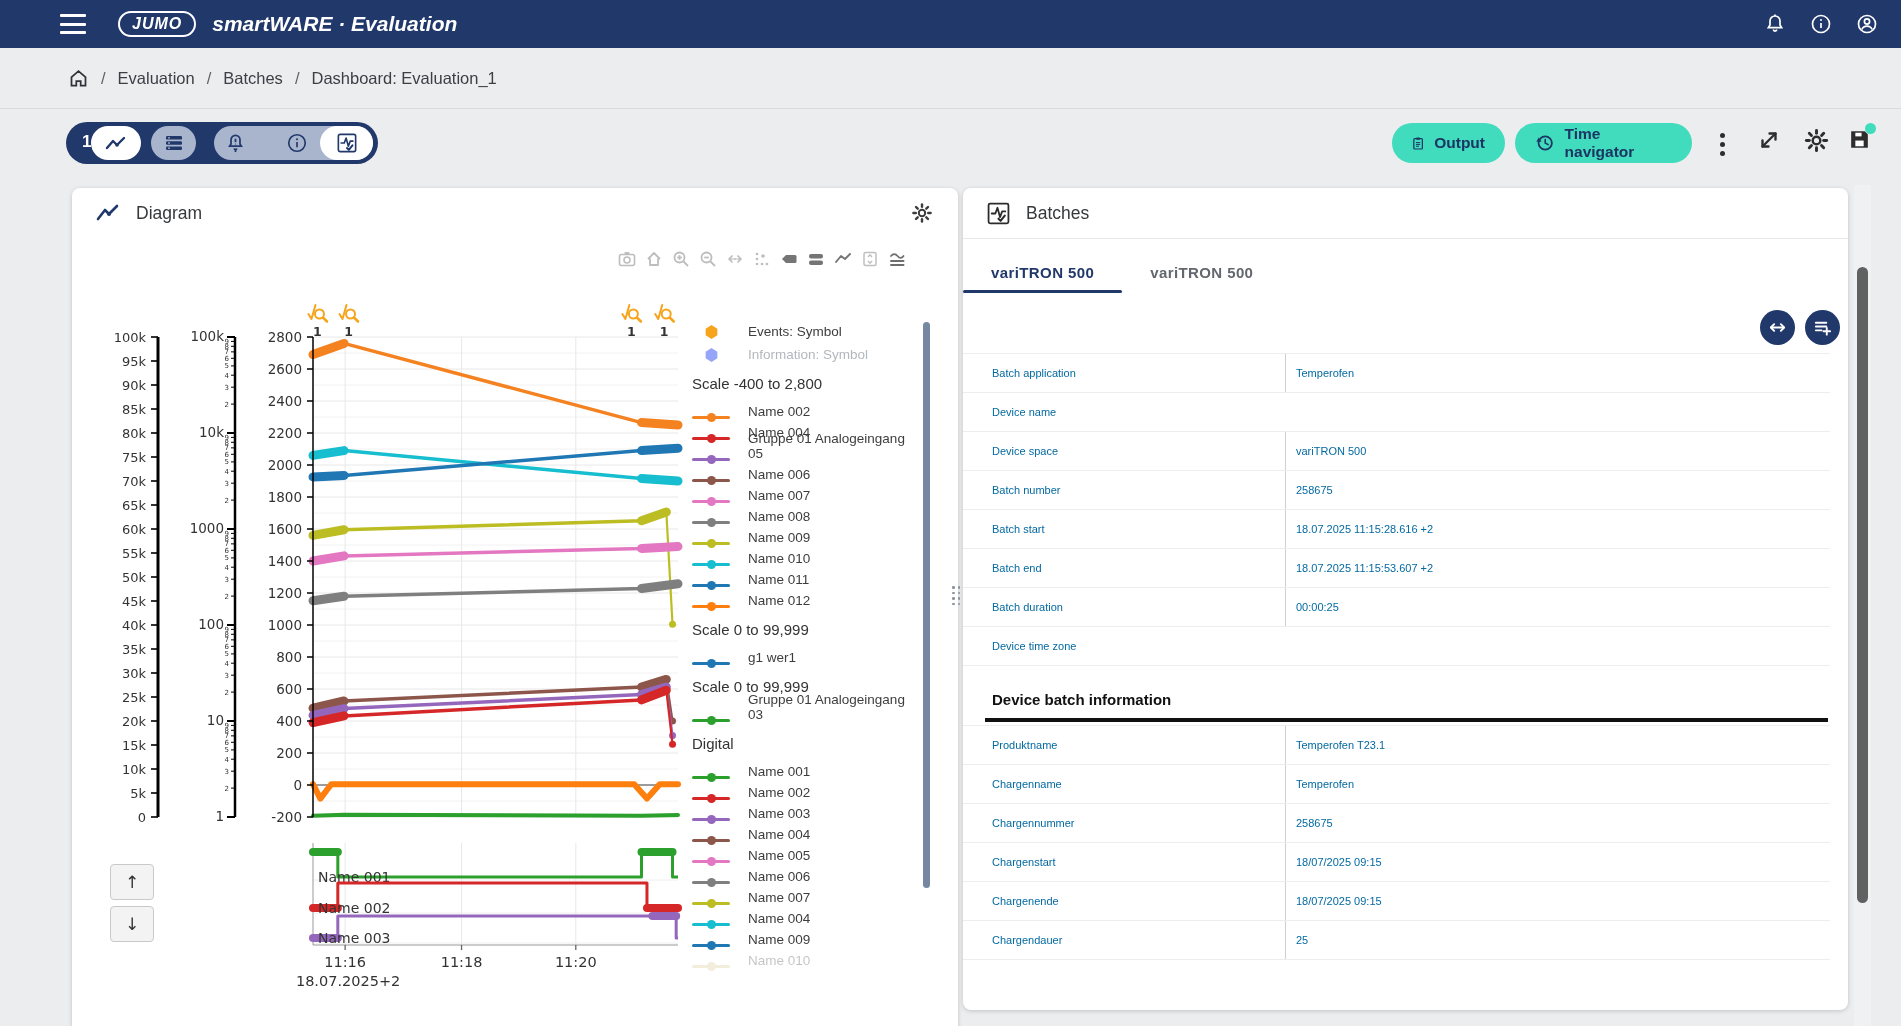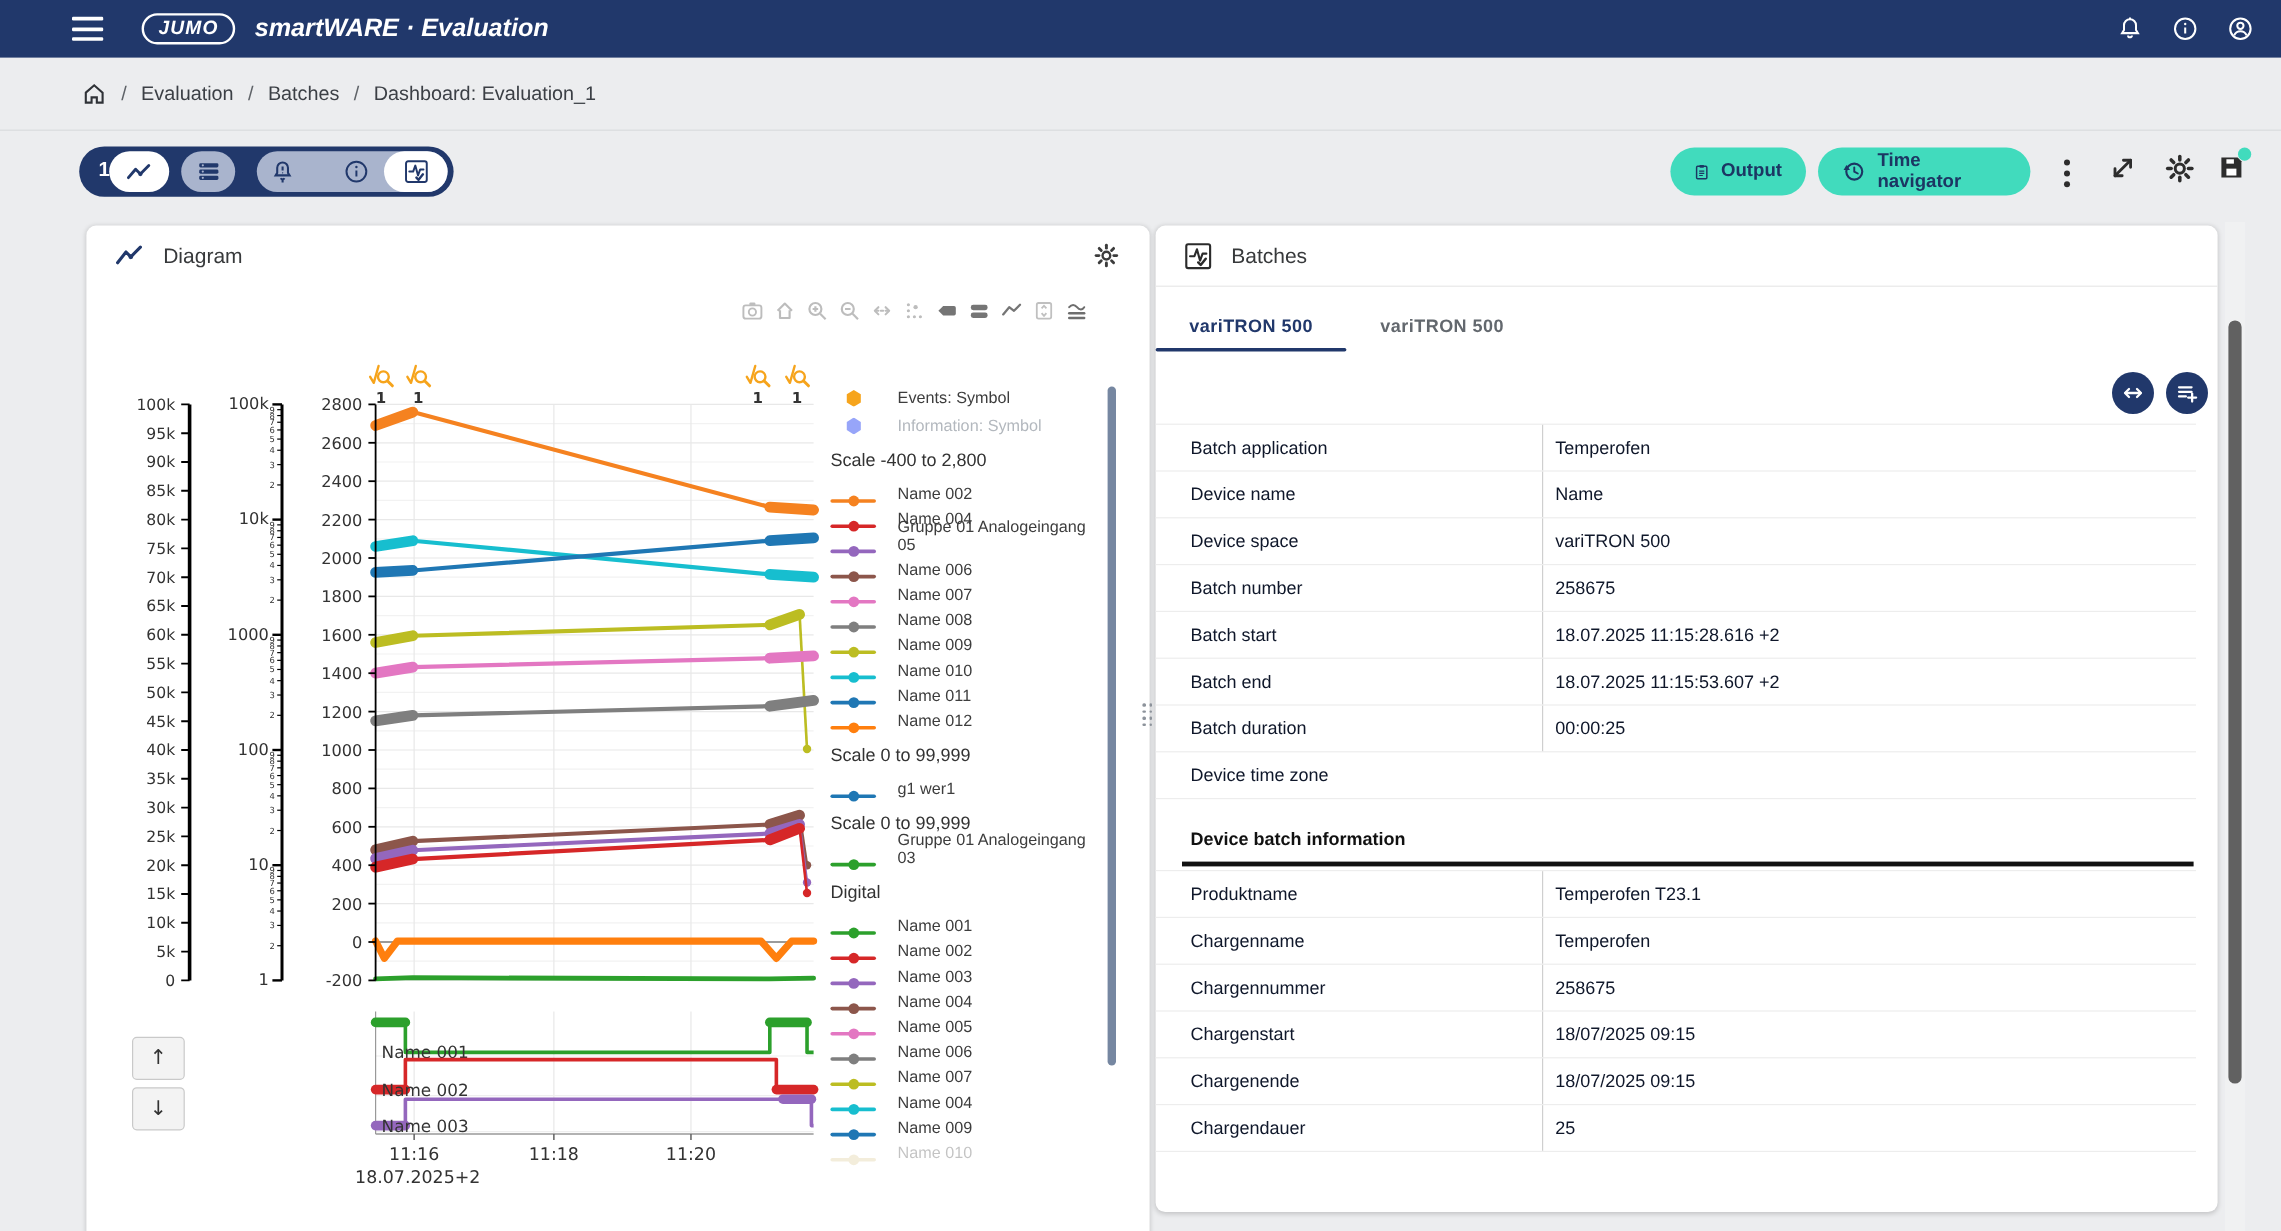--- a/index.html
+++ b/index.html
@@ -60,21 +60,21 @@
   .tab.active::after{content:"";position:absolute;left:0;right:0;bottom:0;height:3px;
        background:#21386b;border-radius:2px}
   .circ-btns{position:absolute;top:122px;right:8px;display:flex;gap:10px}
   .circ-btn-navy{width:35px;height:35px;border-radius:50%;background:#21386b;border:none;
        display:flex;align-items:center;justify-content:center;cursor:pointer}
   
   .info-table{position:absolute;left:0;right:18px;border-top:1px solid #ededed}
   #info-table{top:165px}
   #device-table{top:537px}
   .trow{display:flex;height:38px;border-bottom:1px solid #ededed;align-items:center;
-        font-size:15px;color:#0f172a}
+        font-size:11px;color:#0369a1}
   .tlabel{width:293px;padding-left:29px;box-sizing:content-box}
   .tvalue{flex:1;border-left:1px solid #cfcfcf;padding-left:10px;align-self:stretch;
           display:flex;align-items:center}
   .section-title{position:absolute;top:503px;left:29px;font-weight:bold;font-size:15px;color:#111}
   .section-rule{position:absolute;top:530px;left:22px;right:20px;height:4px;background:#111}
   
   #legend{position:absolute;left:620px;top:128px;width:228px;font-size:13.5px;color:#3d3d3d}
   .lg-row{display:flex;align-items:flex-end;height:21px;gap:18px;cursor:pointer}
   .lg-sym-row{height:23px}
   .lg-line{width:38px;height:3px;border-radius:2px;position:relative;flex:0 0 auto}
@@ -878,21 +878,20 @@
       </svg>
       </button>
   </div>
   <div class="info-table" id="info-table">
       <div class="trow">
         <div class="tlabel">Batch application</div>
         <div class="tvalue">Temperofen</div>
       </div>
       <div class="trow">
         <div class="tlabel">Device name</div>
-        <div class="tvalue">Name</div>
       </div>
       <div class="trow">
         <div class="tlabel">Device space</div>
         <div class="tvalue">variTRON 500</div>
       </div>
       <div class="trow">
         <div class="tlabel">Batch number</div>
         <div class="tvalue">258675</div>
       </div>
       <div class="trow">

